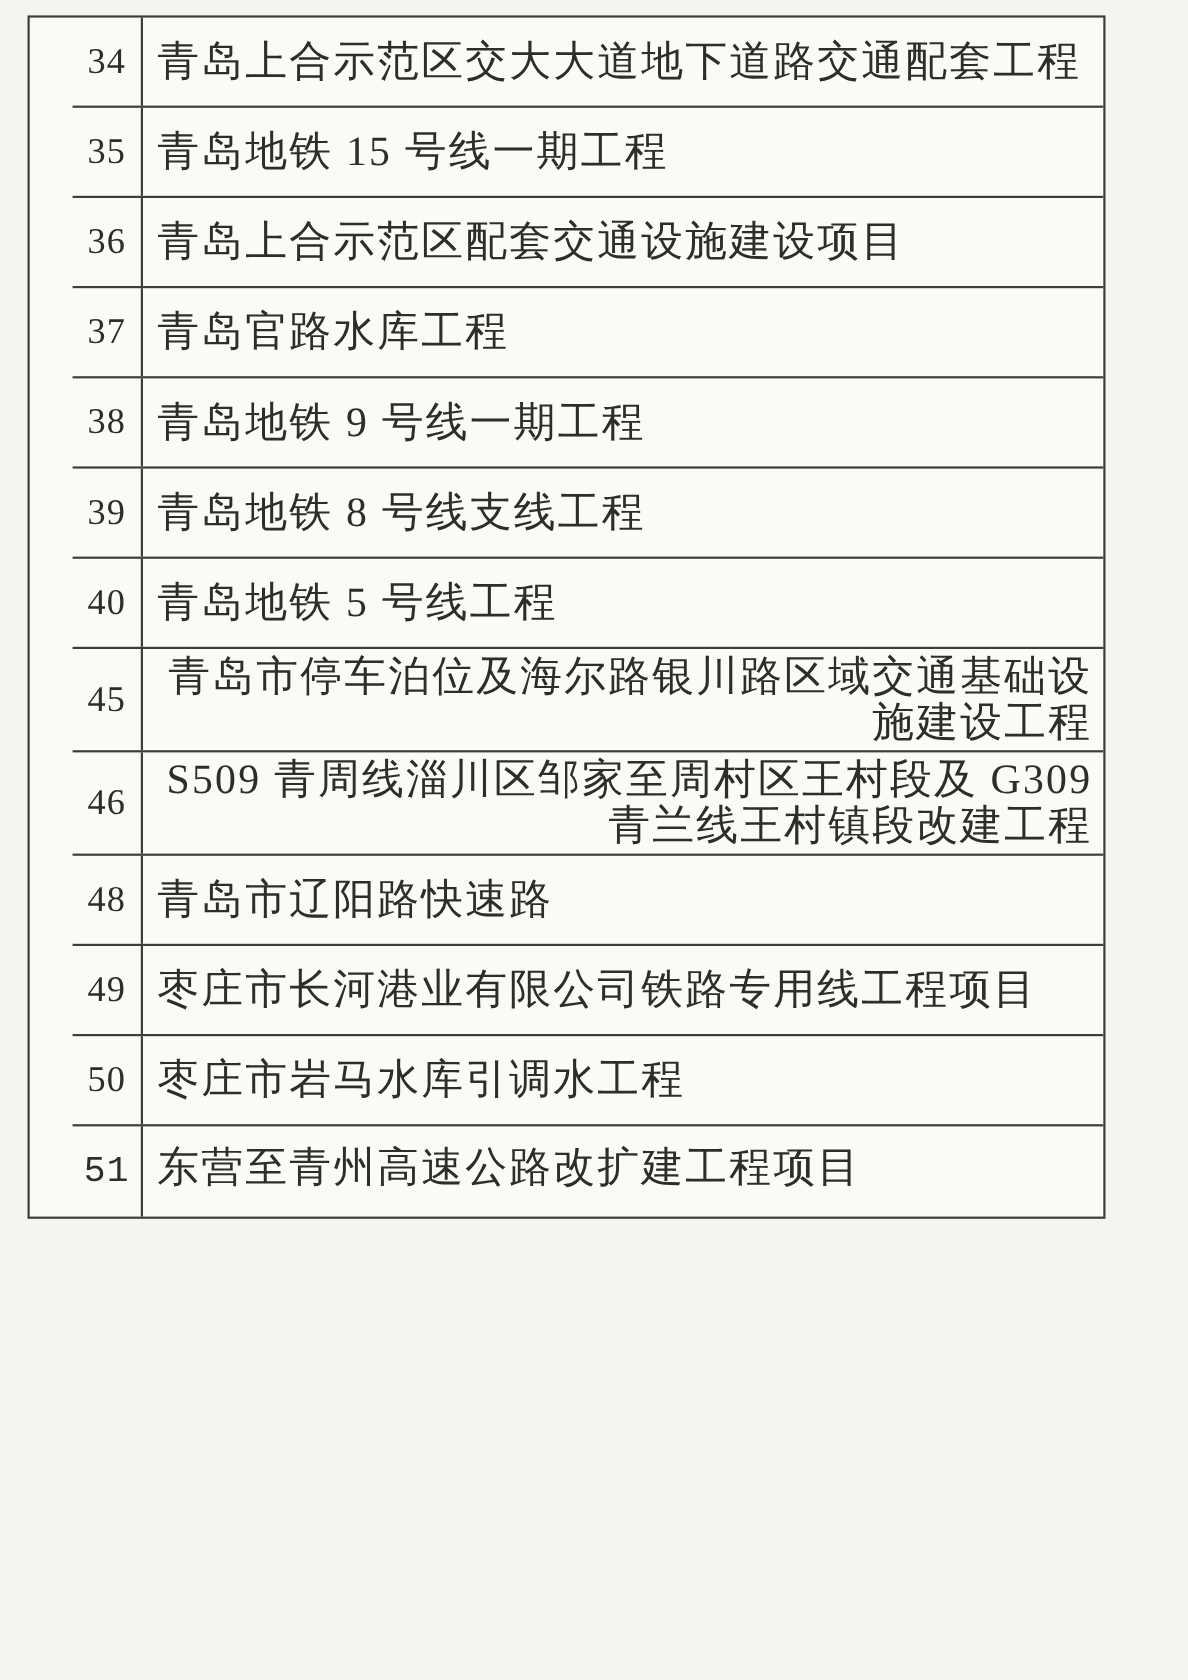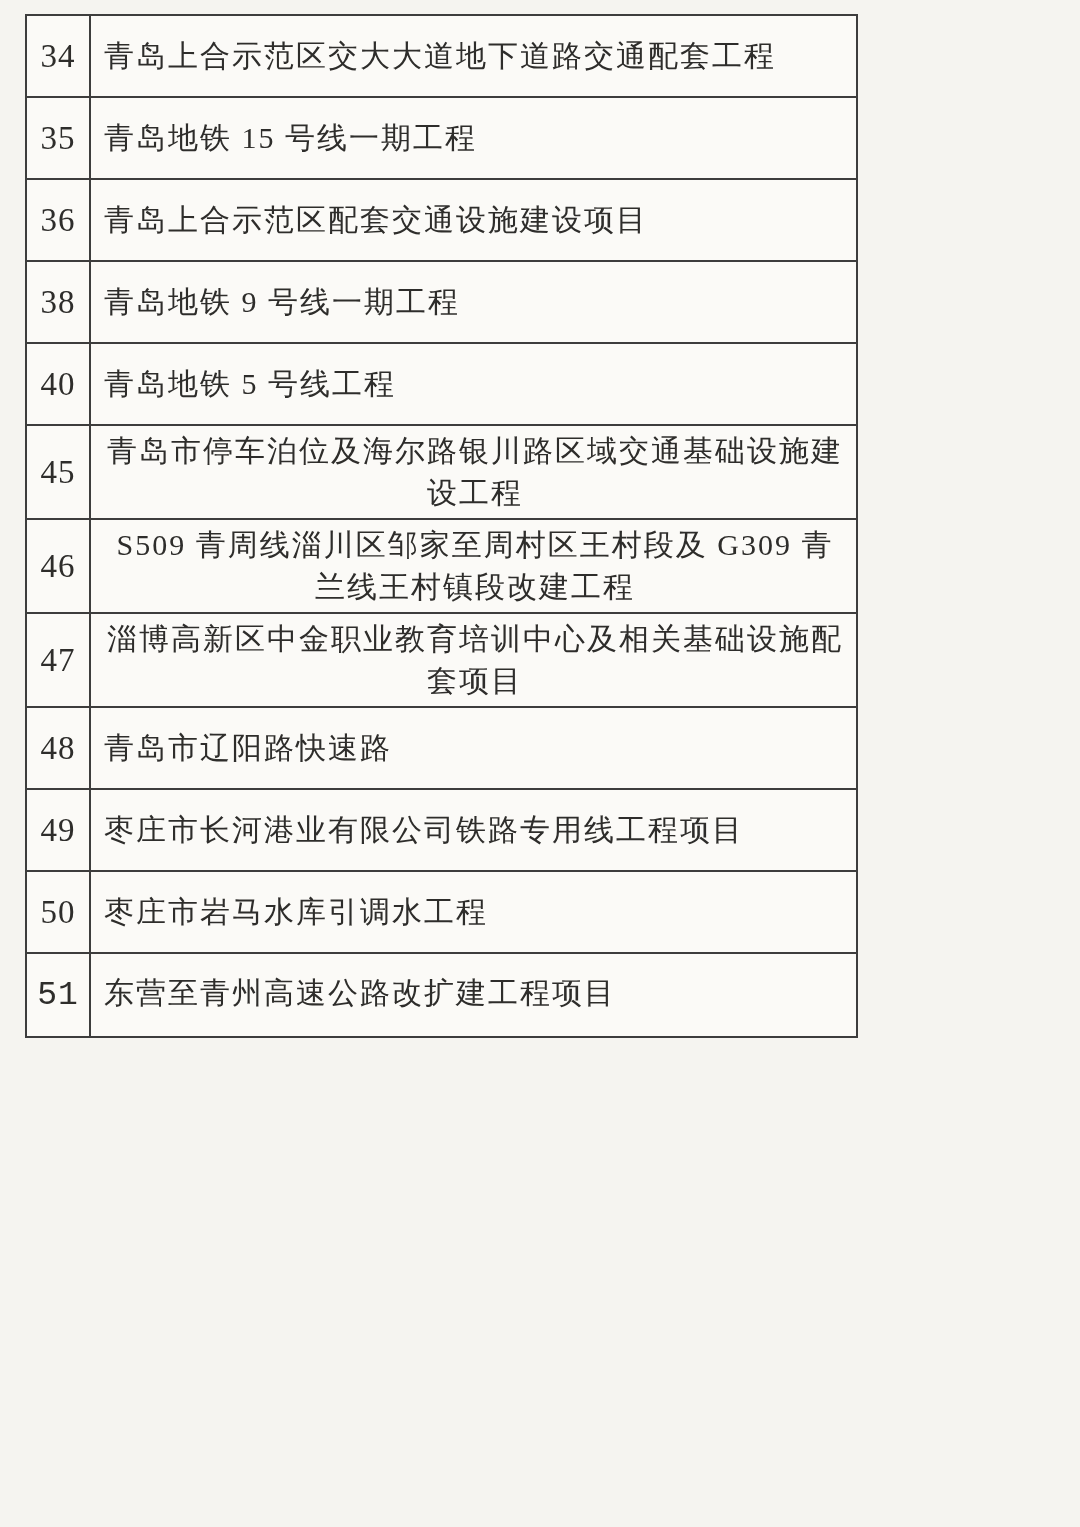--- a/index.html
+++ b/index.html
@@ -19,23 +19,24 @@
     position: relative;
     background: var(--page-bg);
     font-family: "Liberation Serif", "DejaVu Serif", serif;
     color: var(--text-color);
     overflow: hidden;
   }
   .doc-table {
     position: absolute;
     left: 25px;
     top: 14px;
-    width: 833px;
+    width: 980px;
     background: var(--table-bg);
     border: 2px solid var(--border-color);
+    padding-left: 39px;
   }
   .row {
     display: flex;
     align-items: stretch;
     min-height: 82px;
     border-bottom: 2px solid var(--border-color);
   }
   .row:last-child {
     border-bottom: none;
     font-family: Liberation Mono, monospace;
@@ -48,24 +49,24 @@
     flex: 0 0 64px;
     width: 64px;
     justify-content: center;
     border-right: 2px solid var(--border-color);
     font-size: 33px;
     letter-spacing: 1px;
   }
   .name-cell {
     flex: 1 1 auto;
     padding: 4px 10px 4px 13px;
-    font-size: 30px;
+    font-size: 38px;
     letter-spacing: 2px;
     line-height: 42px;
-    text-align: center;
+    text-align: right;
     word-break: break-all;
   }
 </style>
 </head>
 <body>
 
 <div class="doc-table">
   <div class="row">
     <div class="cell num-cell">34</div>
     <div class="cell name-cell">青岛上合示范区交大大道地下道路交通配套工程</div>
@@ -74,50 +75,54 @@
   <div class="row">
     <div class="cell num-cell">35</div>
     <div class="cell name-cell">青岛地铁 15 号线一期工程</div>
   </div>
 
   <div class="row">
     <div class="cell num-cell">36</div>
     <div class="cell name-cell">青岛上合示范区配套交通设施建设项目</div>
   </div>
 
+  <div class="row">
+    <div class="cell num-cell">37</div>
+    <div class="cell name-cell">青岛官路水库工程</div>
+  </div>
 
   <div class="row">
     <div class="cell num-cell">38</div>
     <div class="cell name-cell">青岛地铁 9 号线一期工程</div>
   </div>
 
+  <div class="row">
+    <div class="cell num-cell">39</div>
+    <div class="cell name-cell">青岛地铁 8 号线支线工程</div>
+  </div>
 
   <div class="row">
     <div class="cell num-cell">40</div>
     <div class="cell name-cell">青岛地铁 5 号线工程</div>
   </div>
 
 
 
 
 
   <div class="row">
     <div class="cell num-cell">45</div>
     <div class="cell name-cell">青岛市停车泊位及海尔路银川路区域交通基础设施建设工程</div>
   </div>
 
   <div class="row">
     <div class="cell num-cell">46</div>
     <div class="cell name-cell">S509 青周线淄川区邹家至周村区王村段及 G309 青兰线王村镇段改建工程</div>
   </div>
 
-  <div class="row">
-    <div class="cell num-cell">47</div>
-    <div class="cell name-cell">淄博高新区中金职业教育培训中心及相关基础设施配套项目</div>
-  </div>
 
   <div class="row">
     <div class="cell num-cell">48</div>
     <div class="cell name-cell">青岛市辽阳路快速路</div>
   </div>
 
   <div class="row">
     <div class="cell num-cell">49</div>
     <div class="cell name-cell">枣庄市长河港业有限公司铁路专用线工程项目</div>
   </div>

